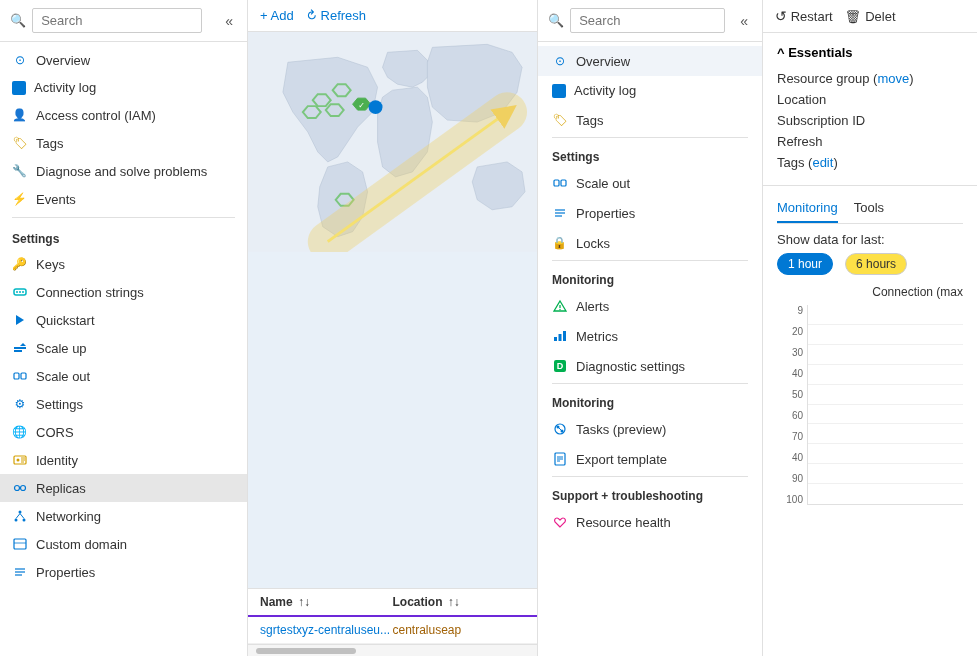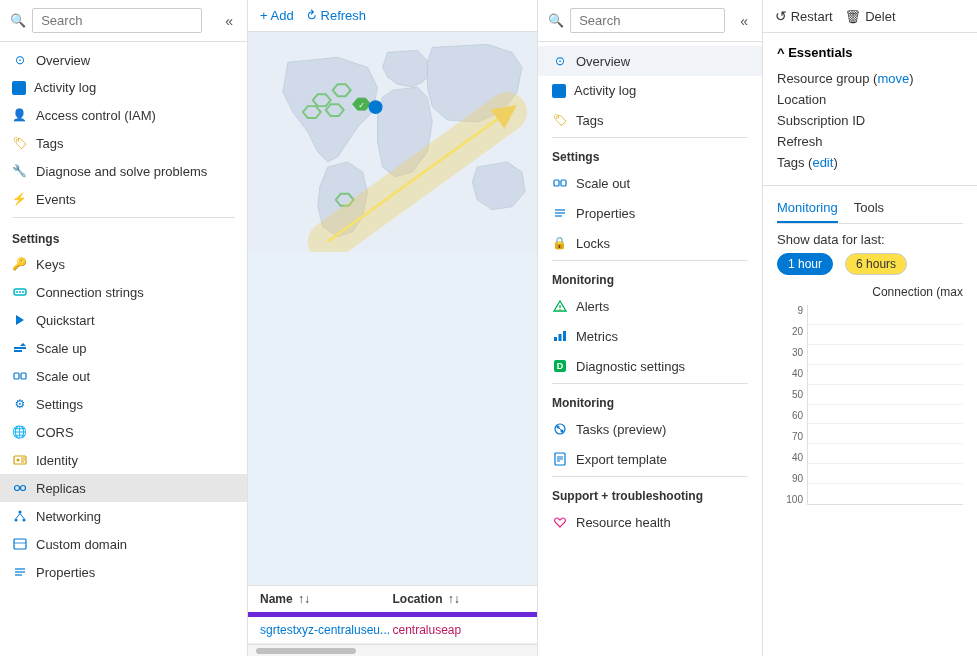--- a/index.html
+++ b/index.html
@@ -105,21 +105,21 @@
     .map-table {
       border-top: 1px solid #e0e0e0;
       padding: 0;
     }
     .table-header {
       display: flex;
       padding: 6px 12px;
       font-size: 12px;
       color: #333;
       font-weight: 600;
-      border-bottom: 5px solid #6d28d9;
+      border-bottom: 2px solid #6d28d9;
     }
     .table-header span { flex: 1; }
     .table-row {
       display: flex;
       padding: 6px 12px;
       font-size: 12px;
       border-bottom: 1px solid #f0f0f0;
     }
     .table-row span { flex: 1; color: #0078d4; white-space: nowrap; overflow: hidden; text-overflow: ellipsis; }
     .table-row span.loc { color: #333; }
@@ -498,21 +498,21 @@
         <span>Name</span>
         <span style="margin-left:2px; cursor:pointer;">↑↓</span>
       </span>
       <span>
         <span>Location</span>
         <span style="margin-left:2px; cursor:pointer;">↑↓</span>
       </span>
     </div>
     <div class="table-row">
       <span>sgrtestxyz-centraluseu...</span>
-      <span class="loc" style="color:#be185d;">centraluseap</span>
+      <span class="loc" style="color:#a16207;">centraluseap</span>
     </div>
     <div class="scrollbar-h">
       <div class="scrollbar-thumb"></div>
     </div>
   </div>
 </div>
 
 <div class="menu-panel">
   <div class="menu-search">
     <span style="color:#555;font-size:13px;">🔍</span>

